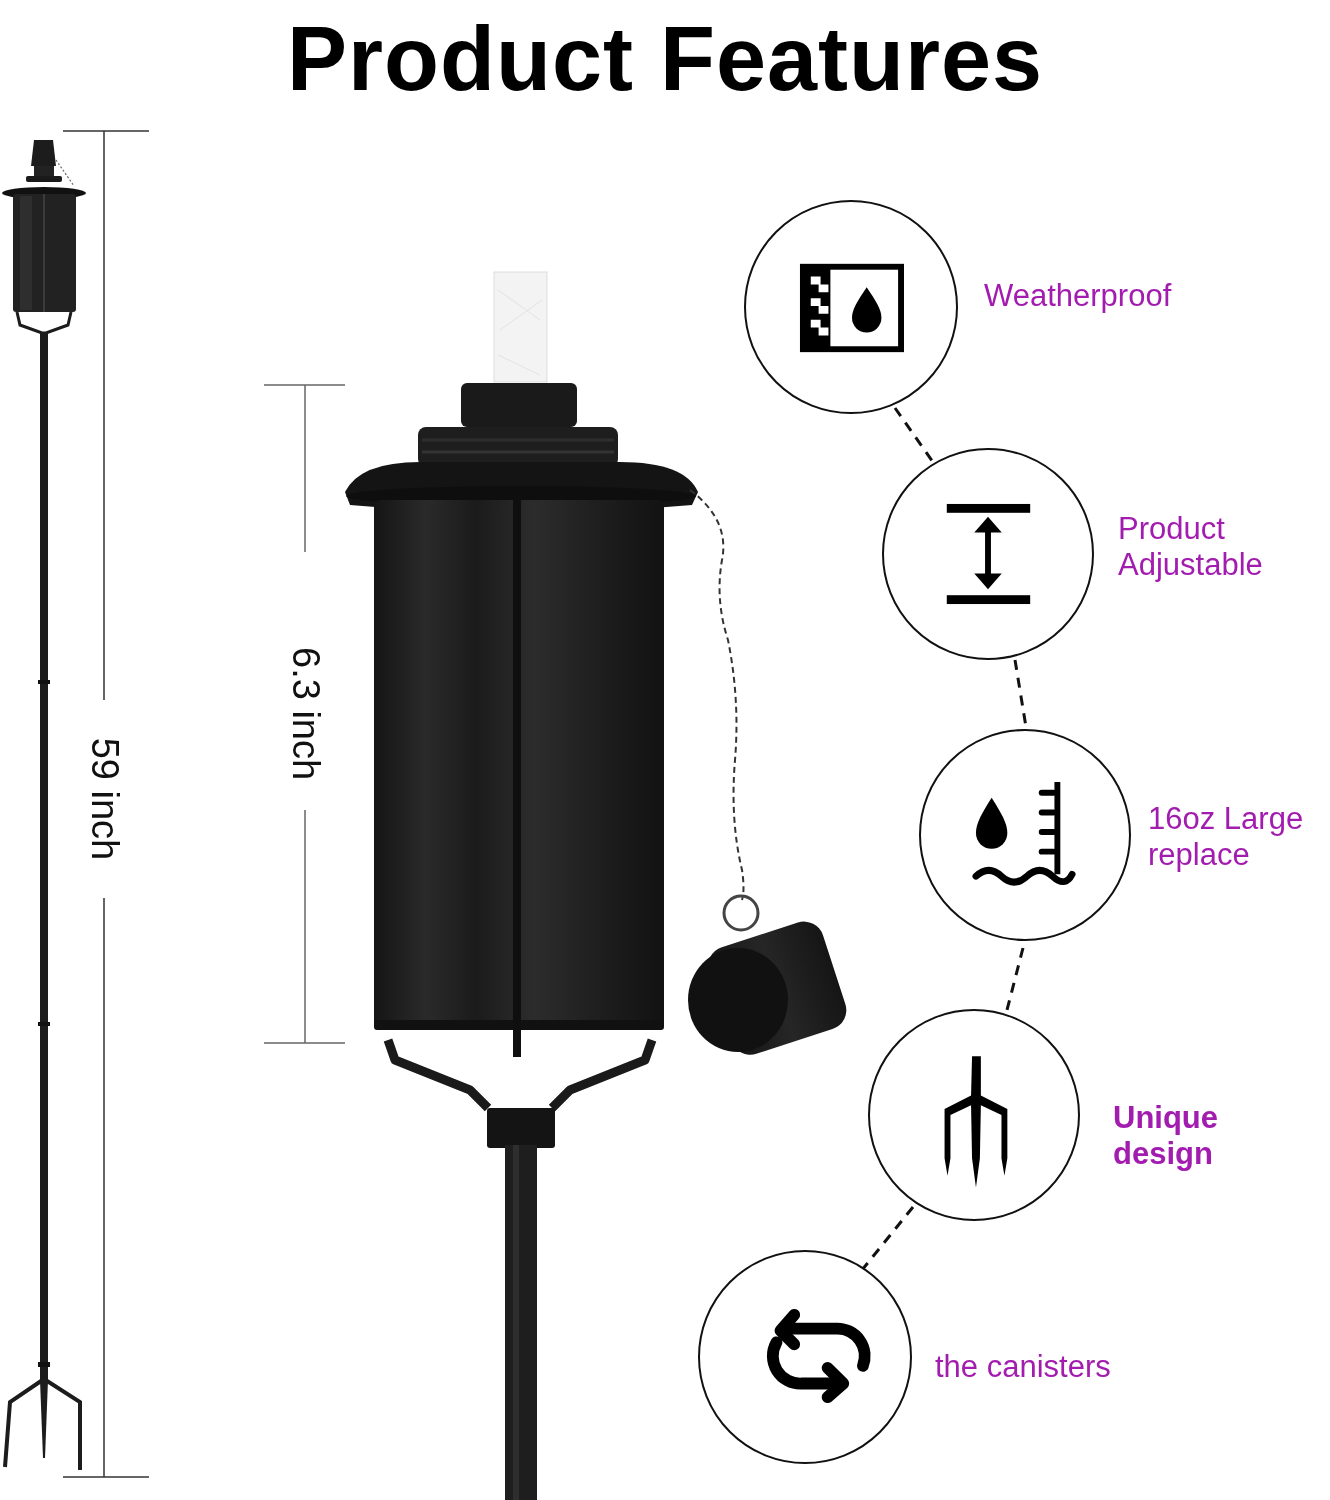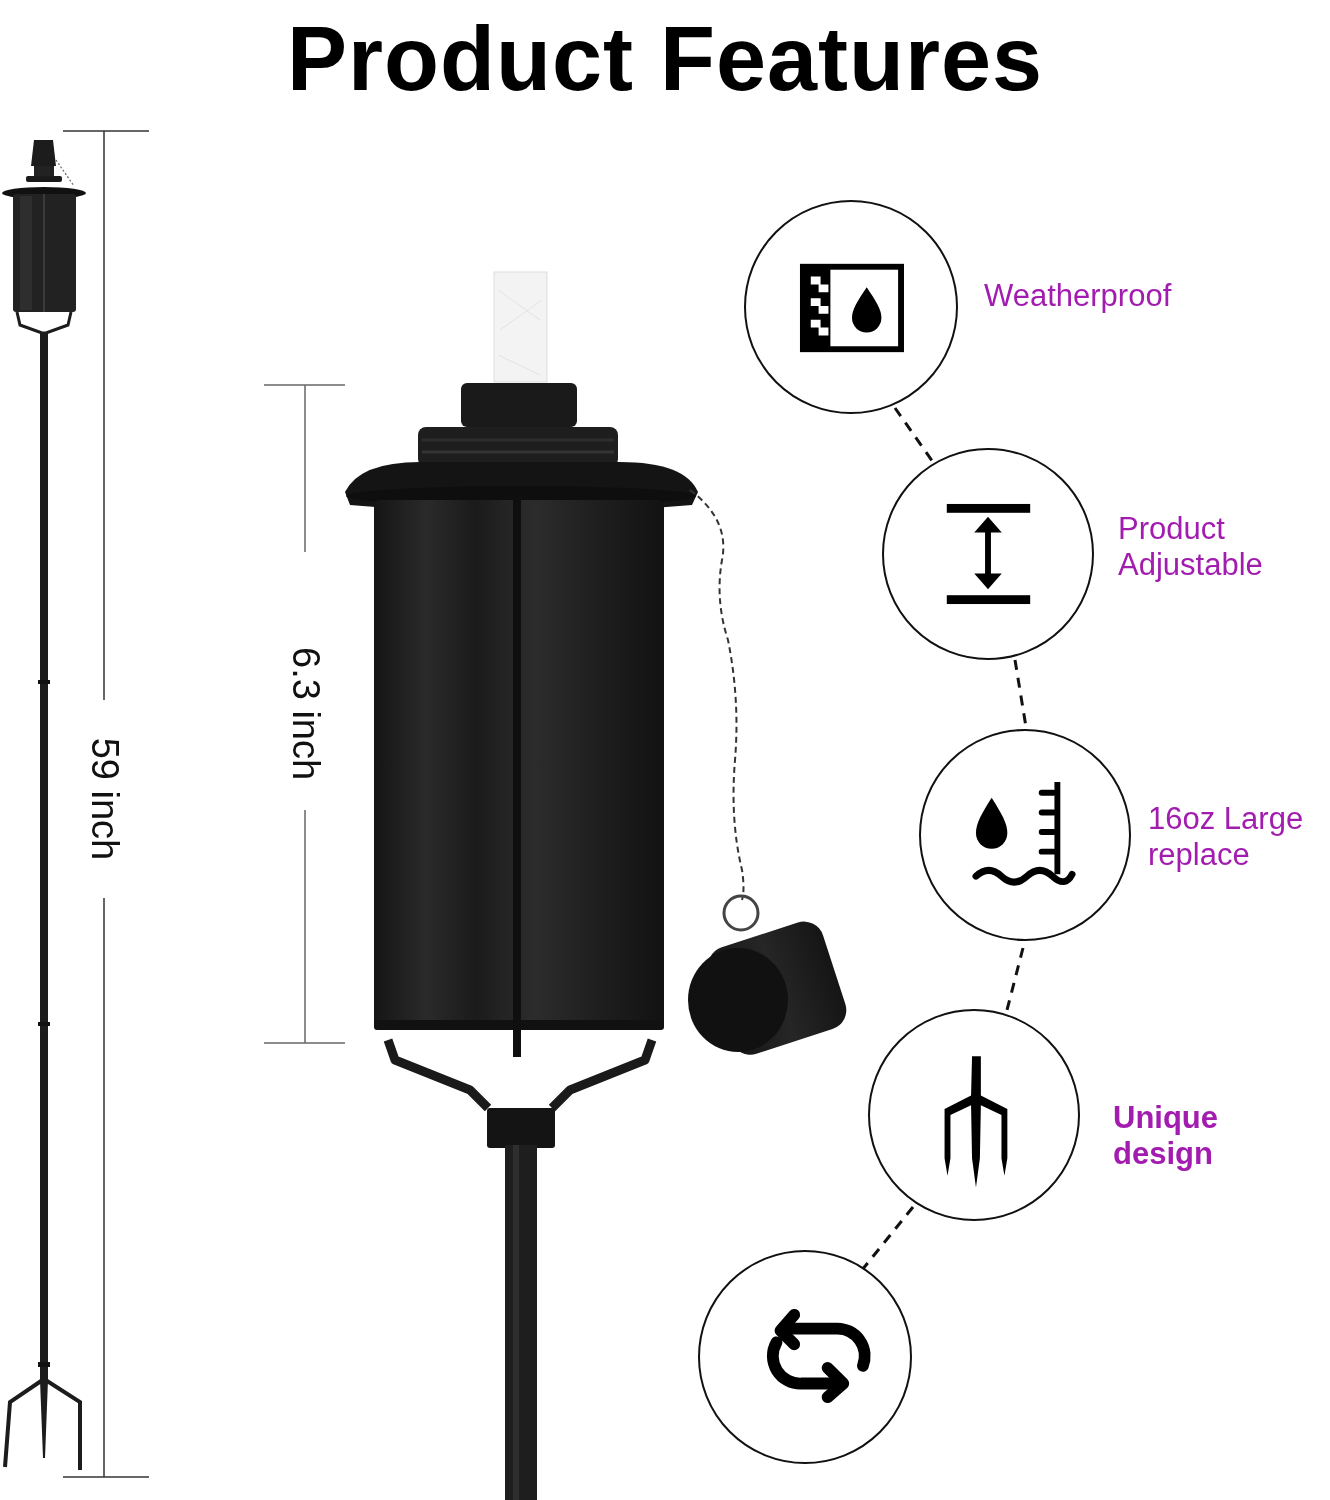--- a/index.html
+++ b/index.html
@@ -172,13 +172,14 @@
   <svg viewBox="0 0 214 214">
     <g fill="none" stroke="#000" stroke-width="12" stroke-linecap="round" stroke-linejoin="round">
       <path d="M90 78 L140 78 a28 28 0 0 1 26 38"></path>
       <path d="M96 64 L82 80 L96 94"></path>
       <path d="M78 92 a28 28 0 0 0 26 42 L140 134"></path>
       <path d="M130 118 L146 134 L130 148"></path>
     </g>
   </svg>
 </div>
 <div class="feature-label" style="left:935px;top:1345px;line-height:43px;">
+  <div>the canisters</div>
 </div>
 
 </body></html>

